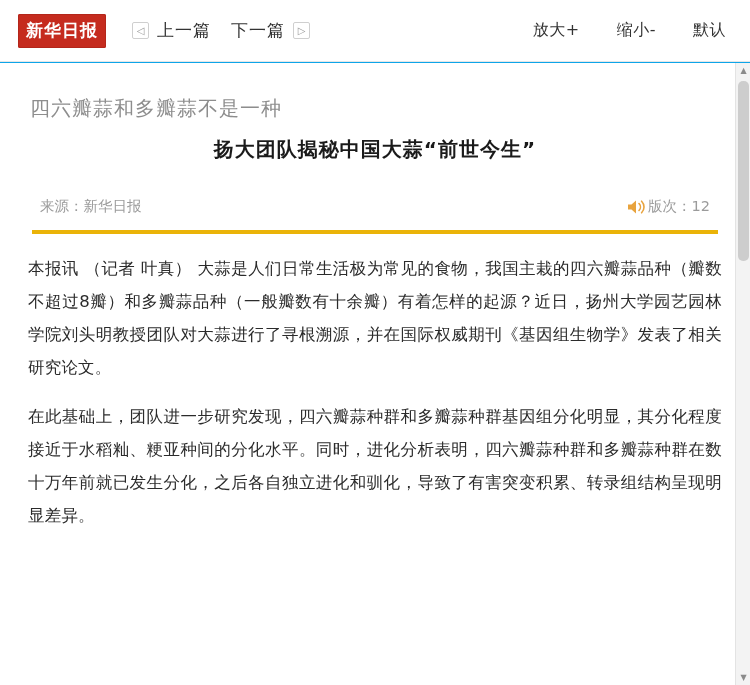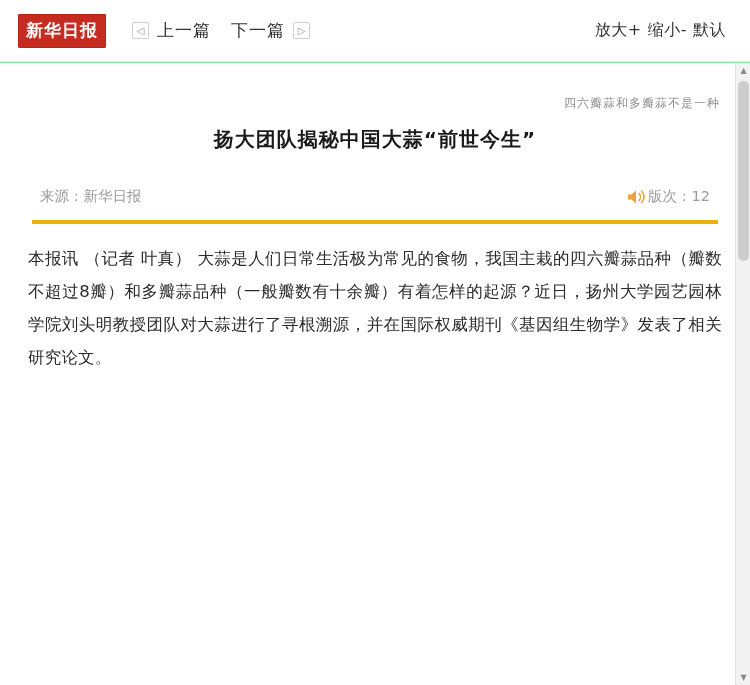--- a/index.html
+++ b/index.html
@@ -7,21 +7,21 @@
     margin: 0; padding: 0;
     width: 750px; height: 685px;
     background: #ffffff;
     font-family: "DejaVu Sans", "Liberation Sans", sans-serif;
     overflow: hidden;
   }
   .page {
     position: relative;
     width: 750px;
     height: 685px;
-    background: #86efac;
+    background: #0ea5e9;
     border-radius: 20px;
   }
 
   
   .header {
     position: relative;
     height: 62px;
     border-bottom: 1px solid #e6e6e6;
     display: flex;
     align-items: center;
@@ -66,21 +66,21 @@
     font-size: 17px;
     color: #333;
     letter-spacing: 1px;
     text-align: center;
   }
   .nav-sep { width: 4px; }
   .header-right {
     margin-left: auto;
     display: flex;
     align-items: center;
-    gap: 6px;
+    gap: 37px;
     padding-right: 6px;
   }
   .header-right span {
     font-size: 16px;
     color: #333;
     letter-spacing: 0.5px;
   }
 
   
   .article {
@@ -90,23 +90,23 @@
     right: 0;
     bottom: 0;
     overflow: hidden;
     padding: 0;
     background: #fff;
   }
   .inner {
     padding: 22px 30px 0 30px;
   }
   .subtitle {
-    text-align: right;
+    text-align: left;
     color: #8d8d8d;
-    font-size: 12px;
+    font-size: 20px;
     letter-spacing: 1px;
     margin: 10px 0 14px 0;
   }
   .headline {
     text-align: center;
     color: #1a1a1a;
     font-size: 20px;
     font-weight: bold;
     letter-spacing: 1px;
     margin: 0 0 10px 0;
@@ -217,20 +217,21 @@
               <path d="M15.6 3.2 a8.2 8.2 0 0 1 0 11.6" stroke="#e8a33d" stroke-width="1.6" fill="none" stroke-linecap="round"></path>
             </svg>
           </span>
           <span class="issue"><span>版次：</span><span>12</span></span>
         </span>
       </div>
     </div>
 
     <div class="body">
       <p>本报讯 （记者 叶真） 大蒜是人们日常生活极为常见的食物，我国主栽的四六瓣蒜品种（瓣数不超过8瓣）和多瓣蒜品种（一般瓣数有十余瓣）有着怎样的起源？近日，扬州大学园艺园林学院刘头明教授团队对大蒜进行了寻根溯源，并在国际权威期刊《基因组生物学》发表了相关研究论文。</p>
+      <p>在此基础上，团队进一步研究发现，四六瓣蒜种群和多瓣蒜种群基因组分化明显，其分化程度接近于水稻籼、粳亚种间的分化水平。同时，进化分析表明，四六瓣蒜种群和多瓣蒜种群在数十万年前就已发生分化，之后各自独立进化和驯化，导致了有害突变积累、转录组结构呈现明显差异。</p>
 
     </div>
   </div>
 
   <div class="scrollbar">
     <div class="sb-up">▲</div>
     <div class="sb-thumb"></div>
     <div class="sb-down">▼</div>
   </div>
 

